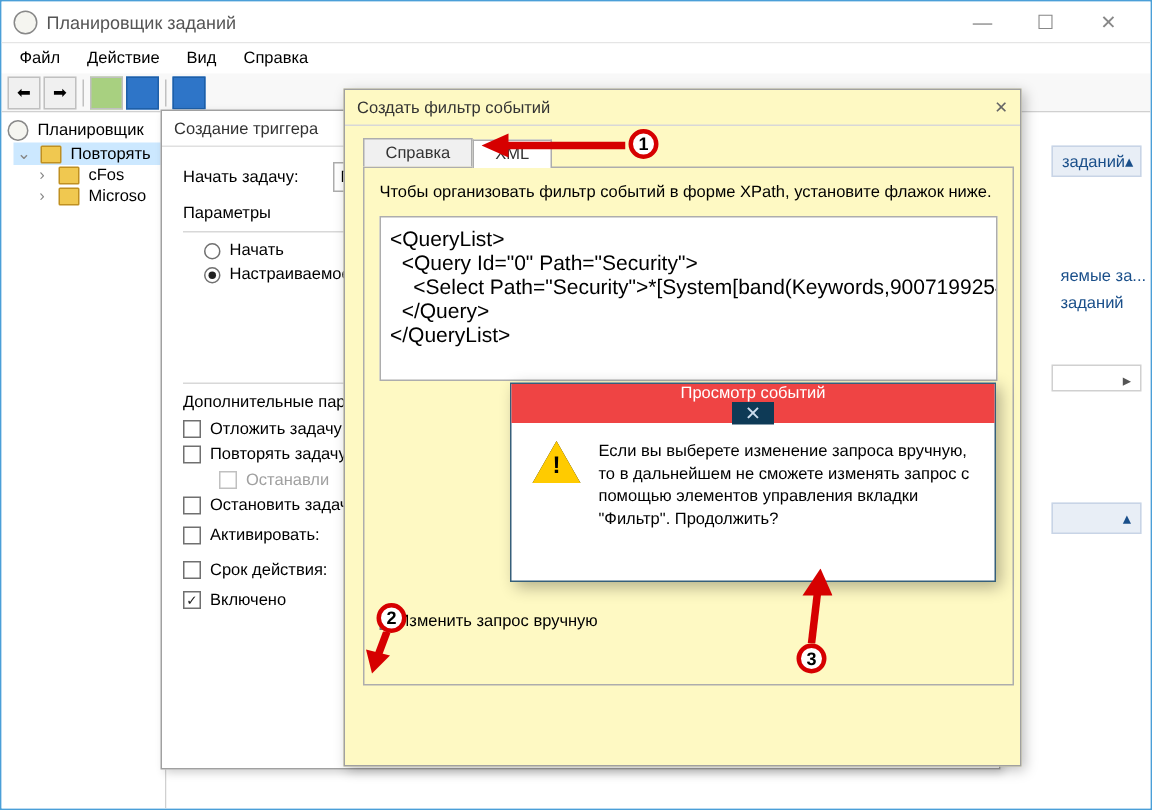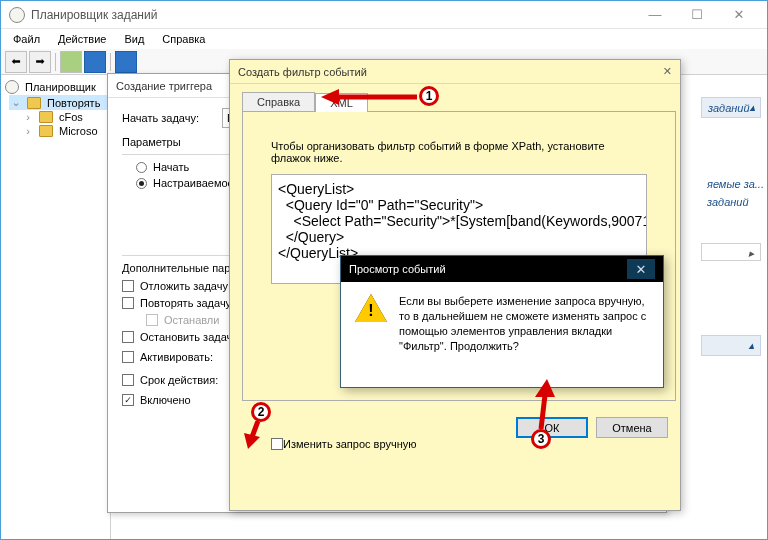--- a/index.html
+++ b/index.html
@@ -17,21 +17,21 @@
 .tool-green { background: #a8d080; }
 .main { display: flex; height: calc(100% - 74px); }
 .tree-pane { width: 110px; border-right: 1px solid #d0d0d0; padding: 4px 2px; background: #fff; }
 .tree-item { display: flex; align-items: center; padding: 1px 2px; gap: 6px; white-space: nowrap; }
 .tree-item.sel { background: #cce8ff; }
 .tree-folder { width: 14px; height: 12px; background: #f0c850; border: 1px solid #c09020; border-radius: 1px; }
 .tree-clock { width: 14px; height: 14px; border: 1px solid #888; border-radius: 50%; background: #f5f5f0; }
 .tree-exp { width: 10px; color: #888; text-align: center; }
 .right-pane { flex: 1; background: #fff; position: relative; }
 .right-group { position: absolute; top: 20px; right: 6px; width: 60px; }
-.right-item { padding: 3px 6px; color: #1a4f8a; font-size: 11px; white-space: nowrap; font-style: italic; }
+.right-item { padding: 3px 6px; color: #1a4f8a; font-size: 11px; white-space: nowrap; }
 .right-item.hdr { background: #e8eef6; border: 1px solid #c8d4e6; display: flex; justify-content: space-between; align-items: center; }
 .right-item.blank { background: #fff; border: 1px solid #d0d0d0; height: 18px; }
 
 
 .dlg-trigger { position: absolute; left: 106px; top: 72px; width: 560px; height: 440px; background: #fff; border: 1px solid #a0a0a0; box-shadow: 2px 2px 6px rgba(0,0,0,0.2); z-index: 5; }
 .dlg-title { height: 24px; display: flex; align-items: center; justify-content: space-between; padding: 0 8px; border-bottom: 1px solid #e0e0e0; font-size: 12px; color: #333; }
 .dlg-body { padding: 10px 14px; color: #000; }
 .field-row { display: flex; align-items: center; gap: 8px; margin-bottom: 8px; }
 .field-row label { width: 92px; }
 .dropdown { height: 20px; border: 1px solid #adadad; background: #fff; padding: 0 4px; display: flex; align-items: center; flex: 1; }
@@ -45,31 +45,31 @@
 .chk.checked::after { content: "✓"; }
 .sm-input { width: 40px; height: 18px; border: 1px solid #adadad; background: #f5f5f5; padding: 0 3px; }
 .disabled { color: #a0a0a0; }
 
 
 .dlg-filter { position: absolute; left: 228px; top: 58px; width: 452px; height: 452px; background: #fef9c3; border: 1px solid #a0a0a0; box-shadow: 2px 2px 8px rgba(0,0,0,0.25); z-index: 10; }
 .dlg-filter .dlg-title { border-bottom: 1px solid #d8d8d8; }
 .tabs { display: flex; padding: 8px 12px 0 12px; }
 .tab { padding: 3px 14px; border: 1px solid #adadad; background: #f0f0f0; border-bottom: none; color: #333; }
 .tab.active { background: #fff; position: relative; top: 1px; }
-.tab-panel { margin: 0 4px 8px 12px; border: 1px solid #adadad; border-top: 1px solid #adadad; padding: 28px; height: 290px; }
+.tab-panel { margin: 0 4px 8px 12px; border: 1px solid #adadad; border-top: 1px solid #adadad; padding: 10px; height: 346px; }
 .instr { margin-bottom: 10px; color: #000; }
 .code-box { width: 100%; height: 110px; border: 1px solid #adadad; background: #fff; padding: 6px; font-family: "Segoe UI", Tahoma, sans-serif; font-size: 14px; white-space: pre; overflow: hidden; color: #000; }
 .manual-row { margin-top: 154px; display: flex; align-items: center; gap: 0; }
 .dlg-foot { display: flex; justify-content: flex-end; gap: 8px; padding: 8px 12px; }
 .btn { width: 72px; height: 21px; border: 1px solid #adadad; background: #e1e1e1; display: flex; align-items: center; justify-content: center; color: #000; }
 .btn.primary { border: 1px solid #0078d7; outline: 1px solid #0078d7; outline-offset: -2px; }
 
 
 .dlg-confirm { position: absolute; left: 339px; top: 254px; width: 324px; height: 133px; background: #fff; border: 1px solid #365f7a; box-shadow: 3px 3px 10px rgba(0,0,0,0.3); z-index: 20; }
-.dlg-confirm .ct { height: 26px; background: #000000; color: #fff; display: flex; align-items: center; justify-content: space-between; padding: 0 8px; font-size: 12px; }
+.dlg-confirm .ct { height: 26px; background: #ef4444; color: #fff; display: flex; align-items: center; justify-content: space-between; padding: 0 8px; font-size: 12px; flex-direction: column; }
 .dlg-confirm .cx { width: 28px; height: 20px; display: flex; align-items: center; justify-content: center; background: #0e3a56; color: #cde; font-size: 13px; }
 .dlg-confirm .cb { padding: 12px 14px; display: flex; gap: 12px; }
 .warn-icon { width: 32px; height: 28px; position: relative; }
 .warn-tri { width: 0; height: 0; border-left: 16px solid transparent; border-right: 16px solid transparent; border-bottom: 28px solid #ffcb00; filter: drop-shadow(0 0 0.5px #000); }
 .warn-ex { position: absolute; top: 8px; left: 0; width: 32px; text-align: center; font-weight: bold; font-size: 16px; color: #000; }
 .dlg-confirm .ctext { flex: 1; font-size: 11px; color: #000; line-height: 1.35; }
 .dlg-confirm .cf { background: #f0f0f0; height: 36px; display: flex; align-items: center; justify-content: flex-end; gap: 8px; padding: 0 12px; border-top: 1px solid #dcdcdc; }
 
 
 .anno-circle { position: absolute; width: 20px; height: 20px; border: 3px solid #d60000; border-radius: 50%; background: #fff; display: flex; align-items: center; justify-content: center; font-weight: bold; font-size: 12px; color: #000; z-index: 30; }
@@ -222,24 +222,20 @@
     <div class="code-box">&lt;QueryList&gt;
   &lt;Query Id="0" Path="Security"&gt;
     &lt;Select Path="Security"&gt;*[System[band(Keywords,9007199254740992) and (EventID=4688)]]&lt;/Select&gt;
   &lt;/Query&gt;
 &lt;/QueryList&gt;</div>
     <div class="manual-row">
       <div class="chk"></div>
       <span>Изменить запрос вручную</span>
     </div>
   </div>
-  <div class="dlg-foot">
-    <div class="btn primary">ОК</div>
-    <div class="btn">Отмена</div>
-  </div>
 </div>
 
 <div class="dlg-confirm">
   <div class="ct">
     <span>Просмотр событий</span>
     <div class="cx close-x">✕</div>
   </div>
   <div class="cb">
     <div class="warn-icon">
       <div class="warn-tri"></div>

